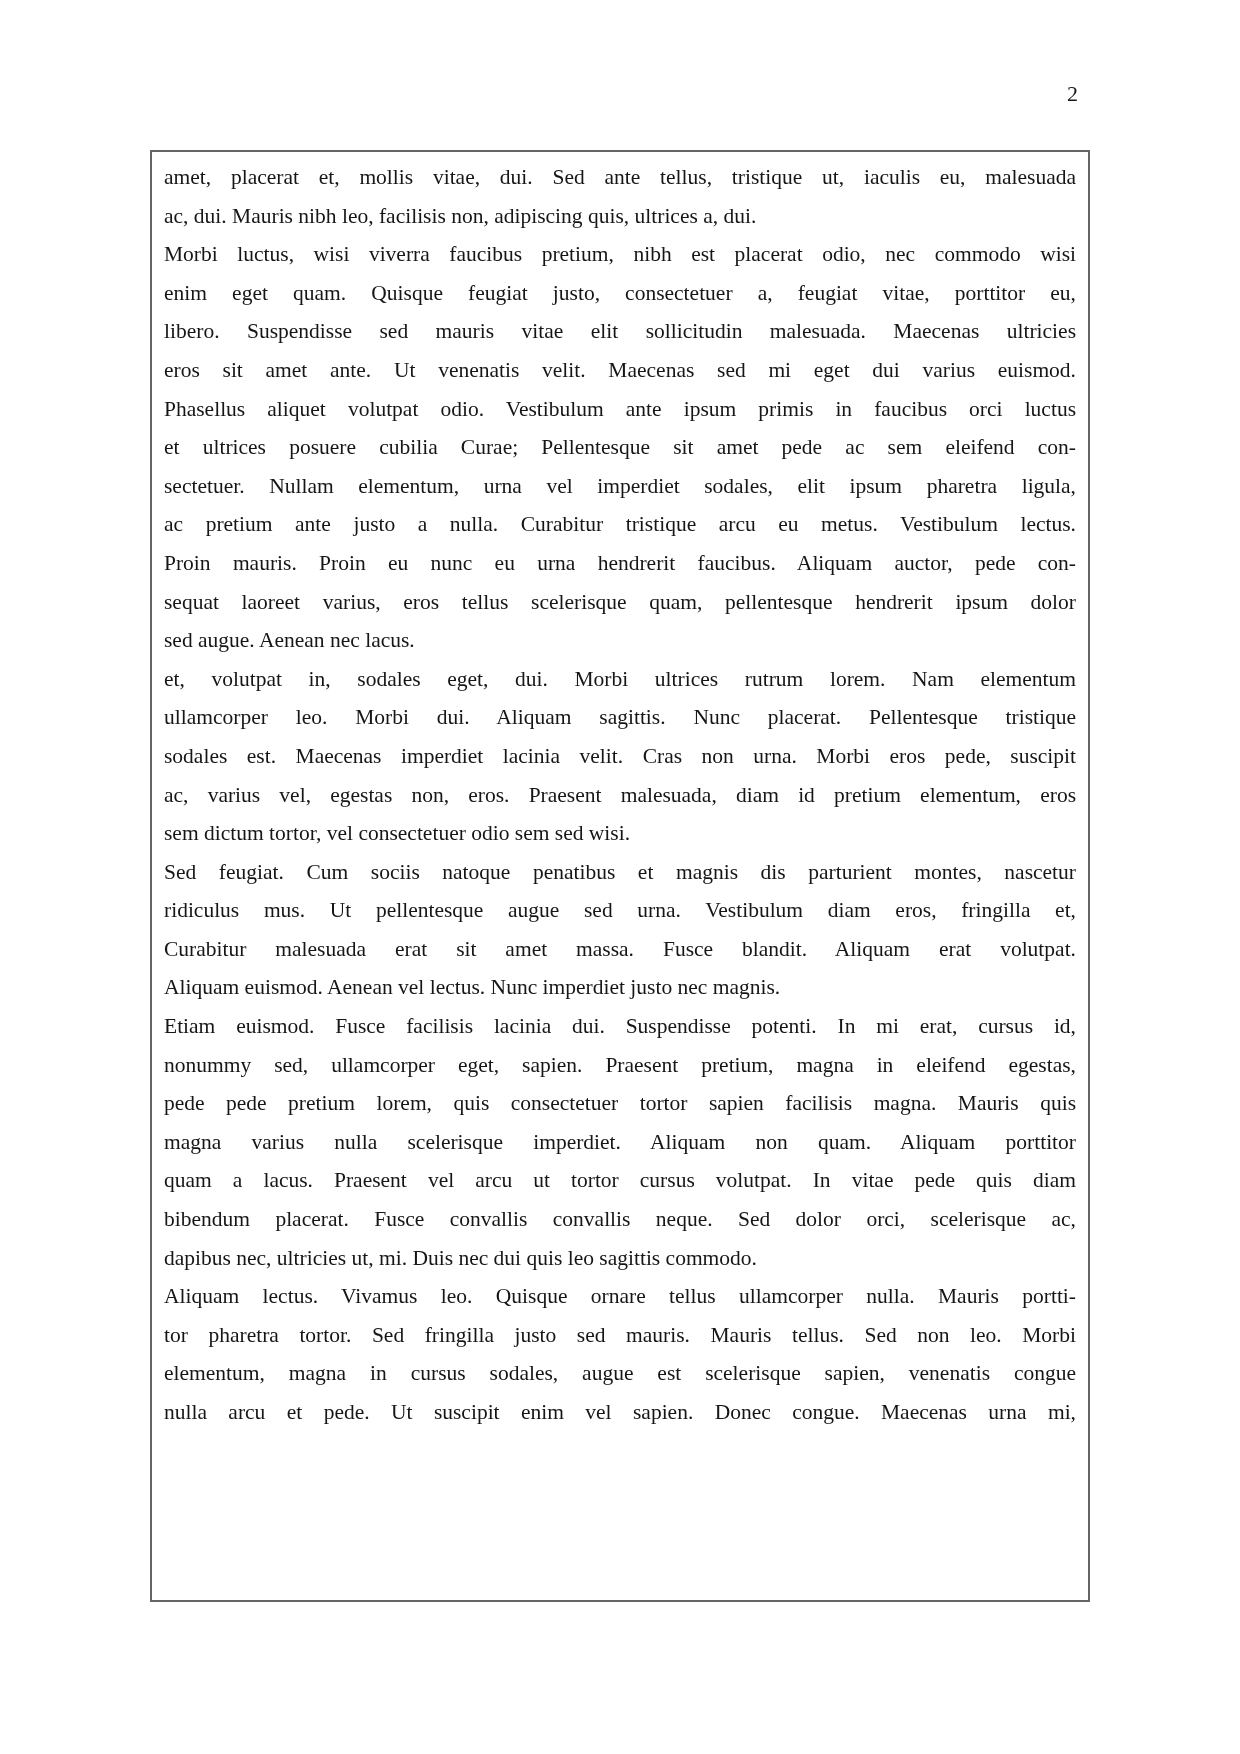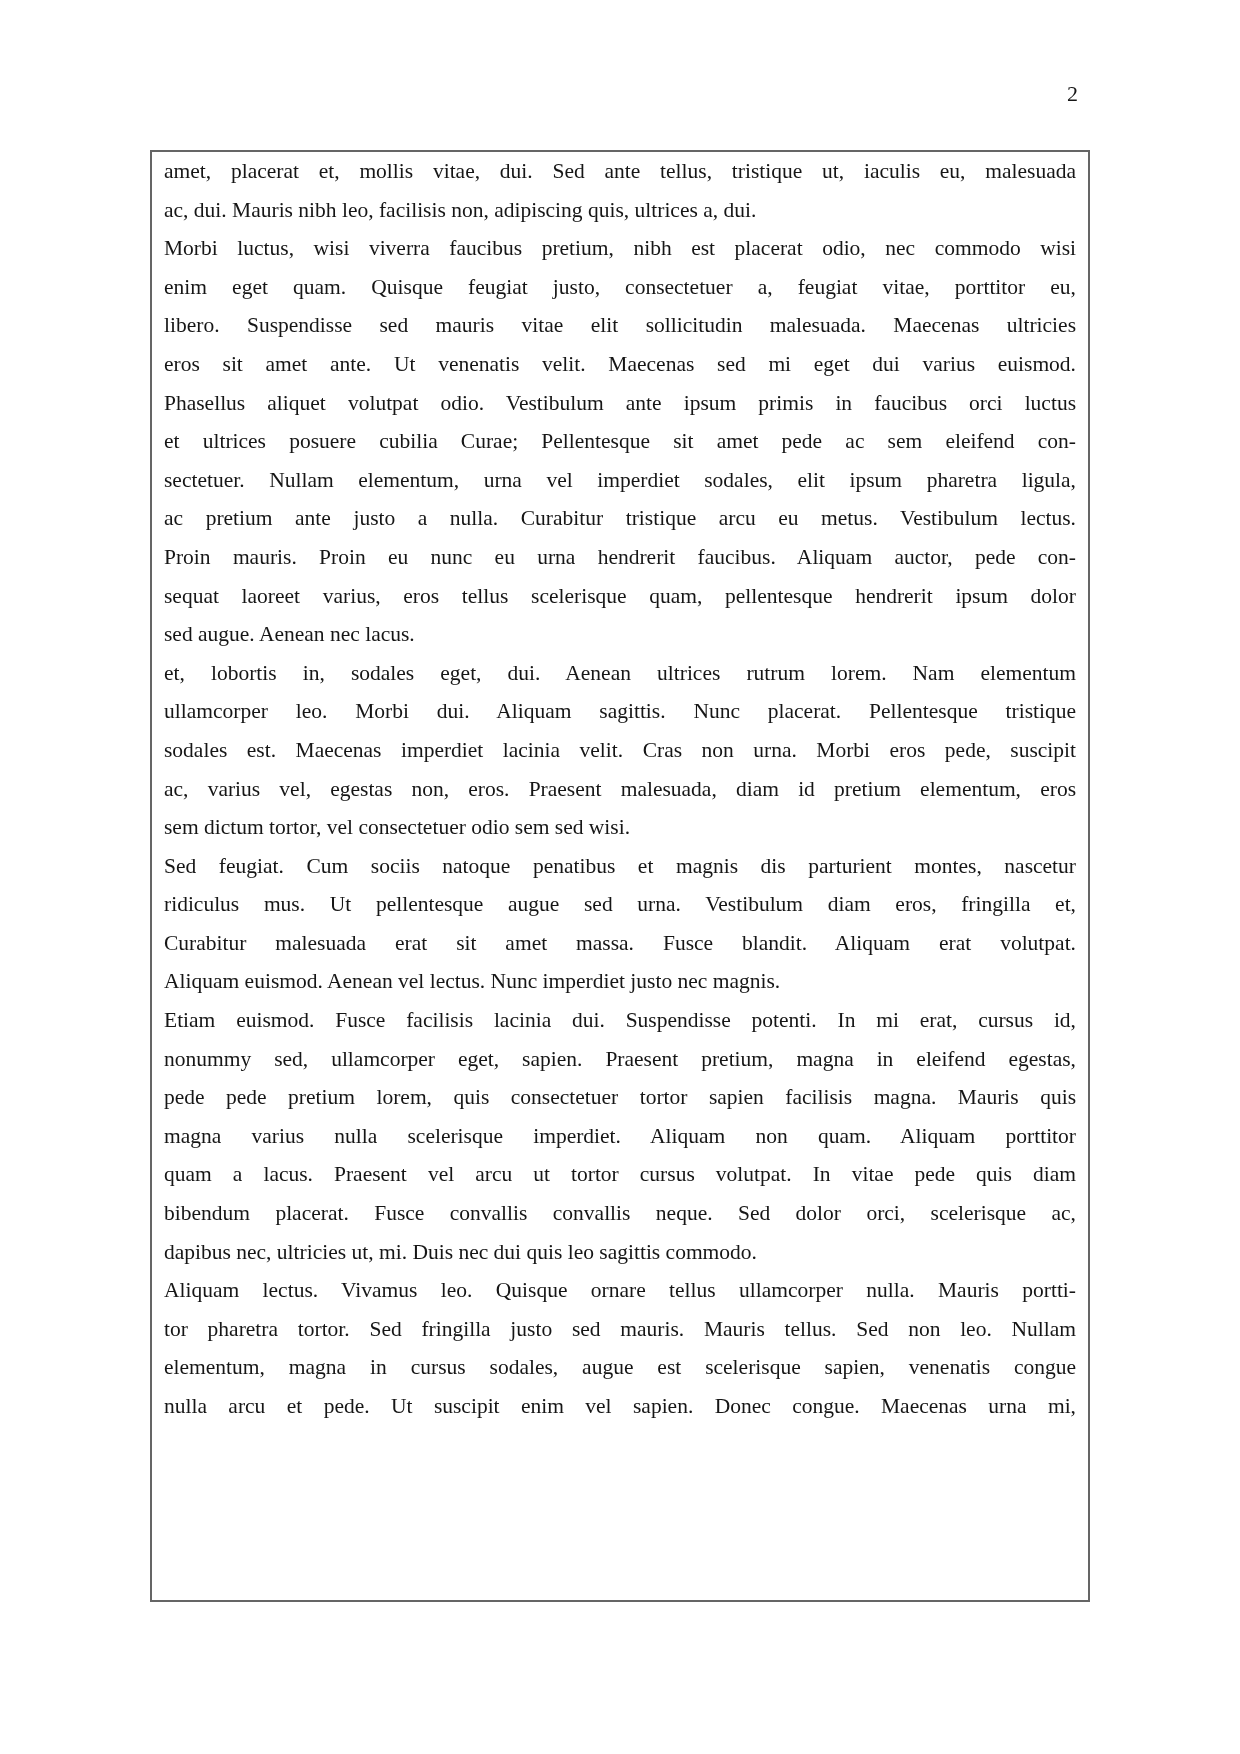--- a/index.html
+++ b/index.html
@@ -21,21 +21,21 @@
     line-height: 24px;
   }
   .frame {
     position: absolute;
     left: 150px;
     top: 150px;
     width: 940px;
     height: 1452px;
     border: 2px solid #656565;
     box-sizing: border-box;
-    padding: 0 12px 0 12px;
+    padding: 6px 12px 0 12px;
     background: #ffffff;
   }
   .text-block { width: 100%; }
   .para { margin: 0; }
   .line {
     font-size: 21.5px;
     line-height: 38.6px;
     text-align: justify;
     text-align-last: justify;
     white-space: normal;
@@ -62,21 +62,21 @@
           <div class="line">eros sit amet ante. Ut venenatis velit. Maecenas sed mi eget dui varius euismod.</div>
           <div class="line">Phasellus aliquet volutpat odio. Vestibulum ante ipsum primis in faucibus orci luctus</div>
           <div class="line">et ultrices posuere cubilia Curae; Pellentesque sit amet pede ac sem eleifend con-</div>
           <div class="line">sectetuer. Nullam elementum, urna vel imperdiet sodales, elit ipsum pharetra ligula,</div>
           <div class="line">ac pretium ante justo a nulla. Curabitur tristique arcu eu metus. Vestibulum lectus.</div>
           <div class="line">Proin mauris. Proin eu nunc eu urna hendrerit faucibus. Aliquam auctor, pede con-</div>
           <div class="line">sequat laoreet varius, eros tellus scelerisque quam, pellentesque hendrerit ipsum dolor</div>
           <div class="line para-end">sed augue. Aenean nec lacus.</div>
         </div>
         <div class="para">
-          <div class="line">et, lobortis in, sodales eget, dui. Aenean ultrices rutrum lorem. Nam elementum</div>
+          <div class="line">et, volutpat in, sodales eget, dui. Morbi ultrices rutrum lorem. Nam elementum</div>
           <div class="line">ullamcorper leo. Morbi dui. Aliquam sagittis. Nunc placerat. Pellentesque tristique</div>
           <div class="line">sodales est. Maecenas imperdiet lacinia velit. Cras non urna. Morbi eros pede, suscipit</div>
           <div class="line">ac, varius vel, egestas non, eros. Praesent malesuada, diam id pretium elementum, eros</div>
           <div class="line para-end">sem dictum tortor, vel consectetuer odio sem sed wisi.</div>
         </div>
         <div class="para">
           <div class="line">Sed feugiat. Cum sociis natoque penatibus et magnis dis parturient montes, nascetur</div>
           <div class="line">ridiculus mus. Ut pellentesque augue sed urna. Vestibulum diam eros, fringilla et,</div>
           <div class="line">Curabitur malesuada erat sit amet massa. Fusce blandit. Aliquam erat volutpat.</div>
           <div class="line para-end">Aliquam euismod. Aenean vel lectus. Nunc imperdiet justo nec magnis.</div>
@@ -85,19 +85,19 @@
           <div class="line">Etiam euismod. Fusce facilisis lacinia dui. Suspendisse potenti. In mi erat, cursus id,</div>
           <div class="line">nonummy sed, ullamcorper eget, sapien. Praesent pretium, magna in eleifend egestas,</div>
           <div class="line">pede pede pretium lorem, quis consectetuer tortor sapien facilisis magna. Mauris quis</div>
           <div class="line">magna varius nulla scelerisque imperdiet. Aliquam non quam. Aliquam porttitor</div>
           <div class="line">quam a lacus. Praesent vel arcu ut tortor cursus volutpat. In vitae pede quis diam</div>
           <div class="line">bibendum placerat. Fusce convallis convallis neque. Sed dolor orci, scelerisque ac,</div>
           <div class="line para-end">dapibus nec, ultricies ut, mi. Duis nec dui quis leo sagittis commodo.</div>
         </div>
         <div class="para">
           <div class="line">Aliquam lectus. Vivamus leo. Quisque ornare tellus ullamcorper nulla. Mauris portti-</div>
-          <div class="line">tor pharetra tortor. Sed fringilla justo sed mauris. Mauris tellus. Sed non leo. Nullam</div>
+          <div class="line">tor pharetra tortor. Sed fringilla justo sed mauris. Mauris tellus. Sed non leo. Morbi</div>
           <div class="line">elementum, magna in cursus sodales, augue est scelerisque sapien, venenatis congue</div>
           <div class="line">nulla arcu et pede. Ut suscipit enim vel sapien. Donec congue. Maecenas urna mi,</div>
         </div>
       </div>
   </div>
 </div>
 
 </body></html>

